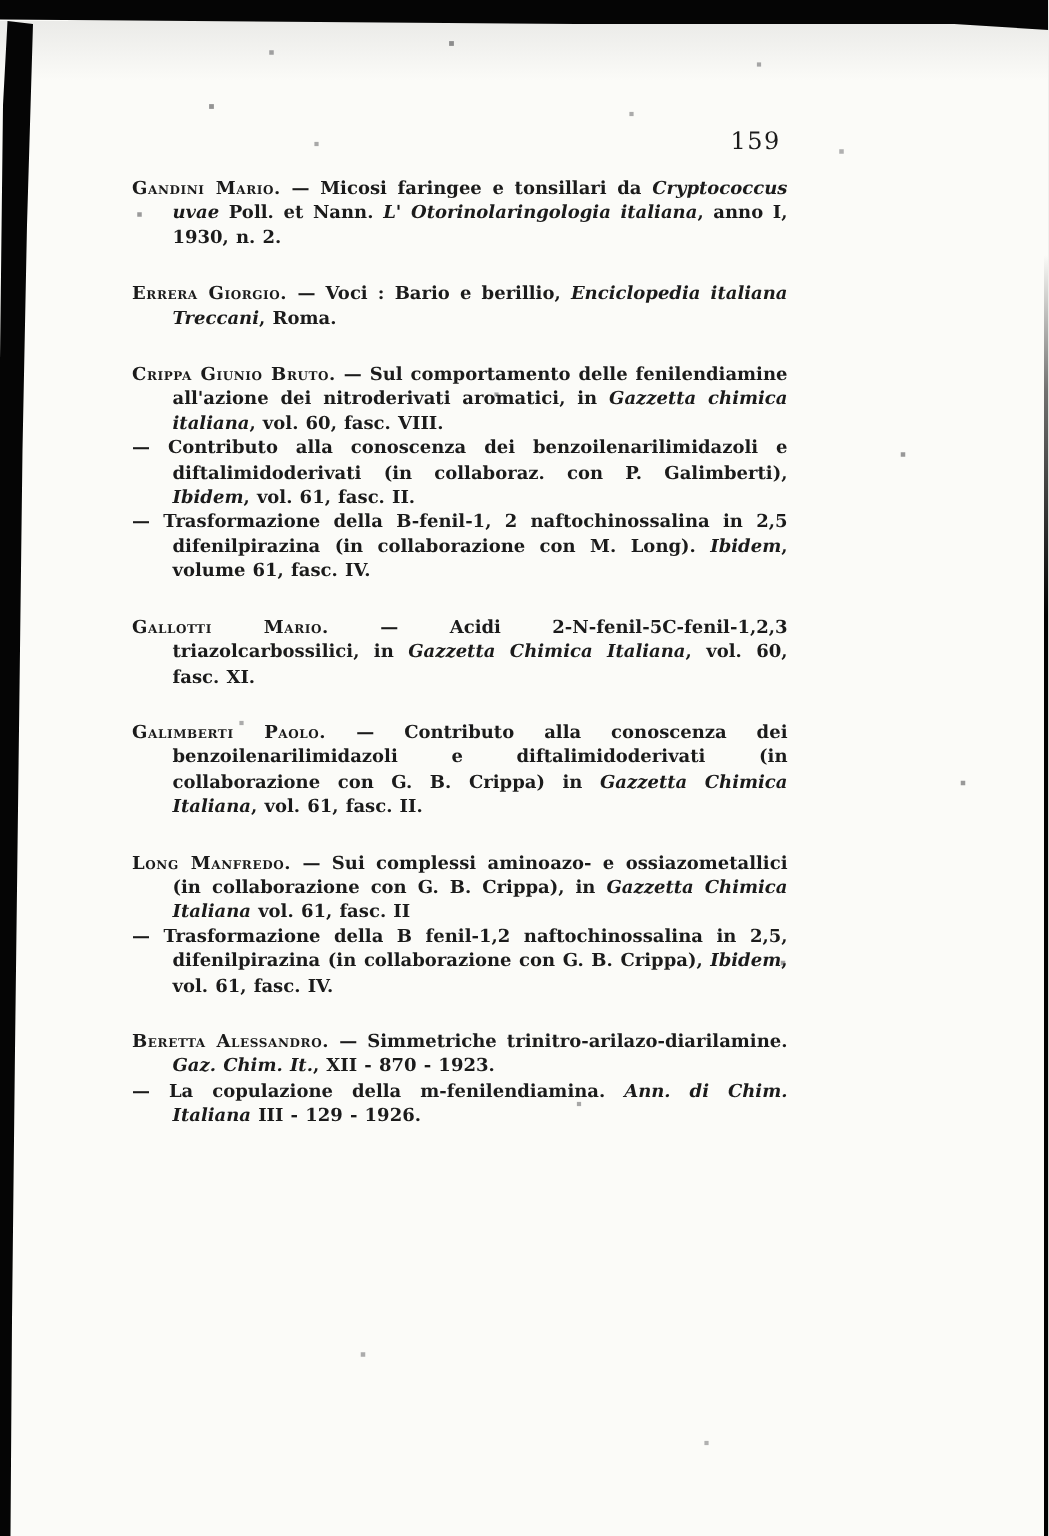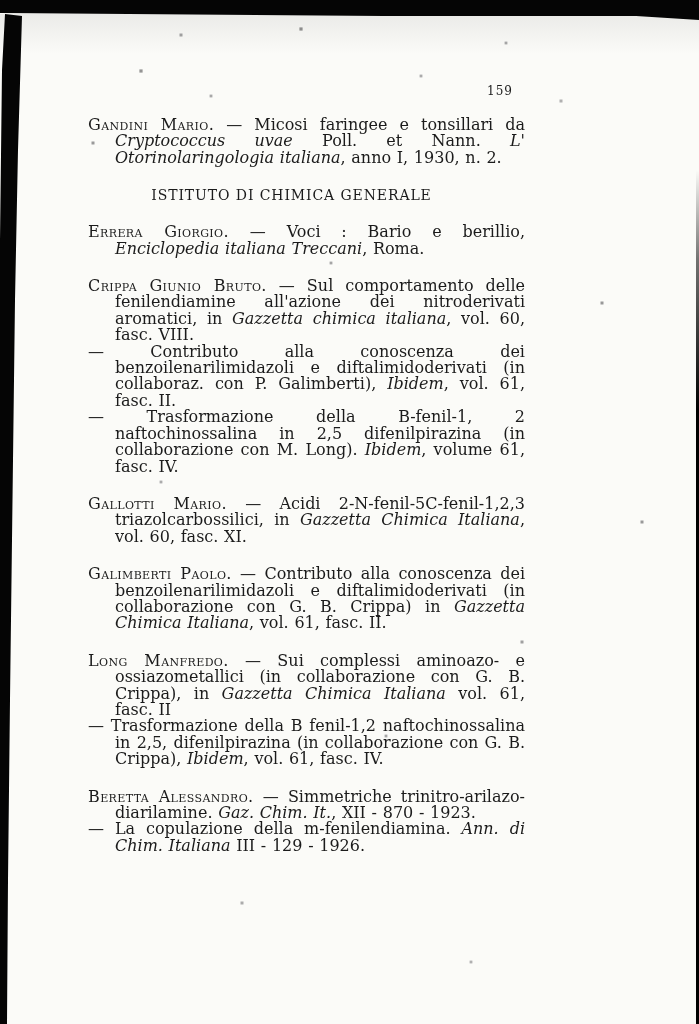--- a/index.html
+++ b/index.html
@@ -52,63 +52,63 @@
       560px 100px 0 0.5px #b0b0b0, 300px 28px 0 0.6px #8d8d8d,
       180px 34px 0 0.5px #9f9f9f, 505px 42px 0 0.4px #a5a5a5,
       330px 262px 0 0.4px #a5a5a5, 601px 302px 0 0.5px #989898,
       160px 481px 0 0.4px #ababab, 521px 641px 0 0.5px #a0a0a0,
       241px 902px 0 0.5px #ababab, 470px 961px 0 0.4px #b0b0b0,
       641px 521px 0 0.5px #999999, 385px 735px 0 0.4px #a7a7a7;
   }
   .page-number {
     position: absolute;
     left: 487px; top: 84px;
-    font-size: 12px;
+    font-size: 16px;
     letter-spacing: 1px;
   }
   .content {
     position: absolute;
     left: 88px; top: 117px;
     width: 437px;
   }
   .section-heading {
     font-size: 14px;
     font-weight: normal;
     letter-spacing: 0.9px;
     text-align: center;
     margin: 5px 30px 21px 0;
     white-space: nowrap;
   }
   .group { margin: 0 0 21px 0; }
   .entry {
     margin: 0;
-    font-size: 16px;
+    font-size: 12px;
     line-height: 16.4px;
     text-align: justify;
     text-indent: -27px;
     padding-left: 27px;
     word-spacing: 0.6px;
+    font-weight: bold;
   }
   .seg-sc { font-variant: small-caps; letter-spacing: 0.4px; }
   .seg-i  { font-style: italic; }
 </style>
 </head>
 <body>
 
 <div class="scan">
   <div class="top-bar"></div>
   <div class="left-strip"></div>
   <div class="right-strip"></div>
   <div class="speckles"></div>
   <div class="page-number">159</div>
   <div class="content">
       <div class="group">
         <p class="entry"><span class="seg-sc">Gandini Mario.</span><span class="seg-n"> — Micosi faringee e tonsillari da </span><span class="seg-i">Cryptococcus uvae</span><span class="seg-n"> Poll. et Nann. </span><span class="seg-i">L' Otorinolaringologia italiana</span><span class="seg-n">, anno I, 1930, n. 2.</span></p>
       </div>
-      <h2 class="section-heading">ISTITUTO DI CHIMICA GENERALE</h2>
       <div class="group">
         <p class="entry"><span class="seg-sc">Errera Giorgio.</span><span class="seg-n"> — Voci : Bario e berillio, </span><span class="seg-i">Enciclopedia italiana Treccani</span><span class="seg-n">, Roma.</span></p>
       </div>
       <div class="group">
         <p class="entry"><span class="seg-sc">Crippa Giunio Bruto.</span><span class="seg-n"> — Sul comportamento delle fenilendiamine all'azione dei nitroderivati aromatici, in </span><span class="seg-i">Gazzetta chimica italiana</span><span class="seg-n">, vol. 60, fasc. VIII.</span></p>
         <p class="entry"><span class="seg-n">— Contributo alla conoscenza dei benzoilenarilimidazoli e diftalimidoderivati (in collaboraz. con P. Galimberti), </span><span class="seg-i">Ibidem</span><span class="seg-n">, vol. 61, fasc. II.</span></p>
         <p class="entry"><span class="seg-n">— Trasformazione della B-fenil-1, 2 naftochinossalina in 2,5 difenilpirazina (in collaborazione con M. Long). </span><span class="seg-i">Ibidem</span><span class="seg-n">, volume 61, fasc. IV.</span></p>
       </div>
       <div class="group">
         <p class="entry"><span class="seg-sc">Gallotti Mario.</span><span class="seg-n"> — Acidi 2-N-fenil-5C-fenil-1,2,3 triazolcarbossilici, in </span><span class="seg-i">Gazzetta Chimica Italiana</span><span class="seg-n">, vol. 60, fasc. XI.</span></p>

